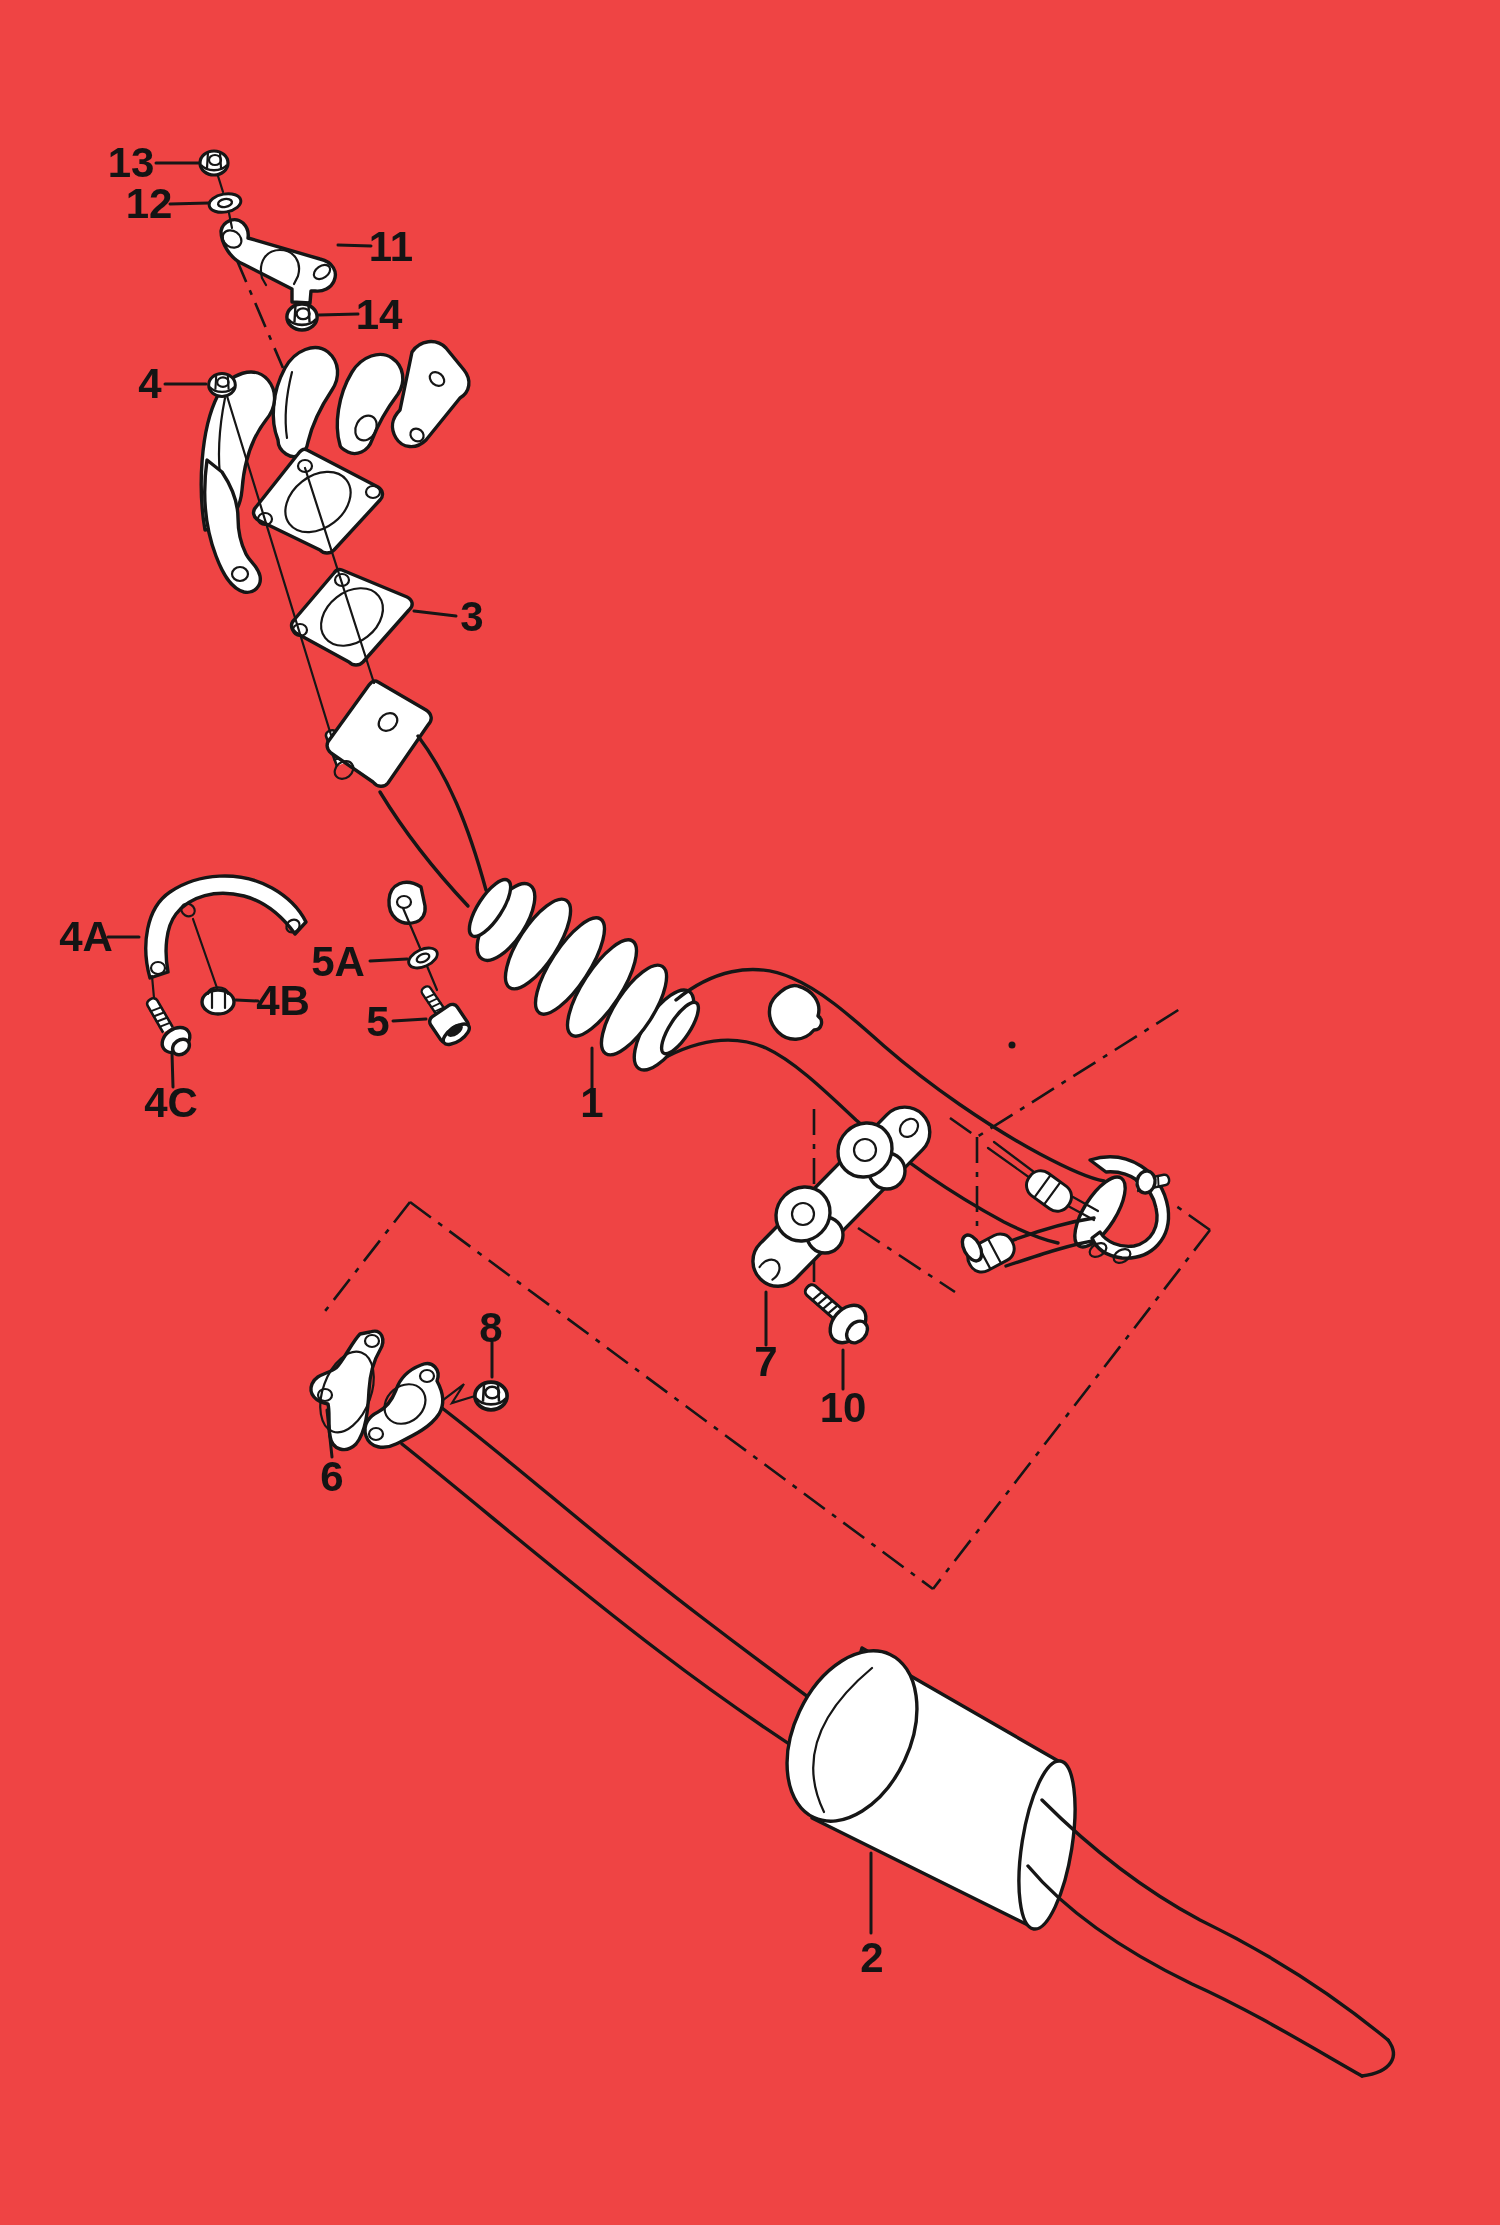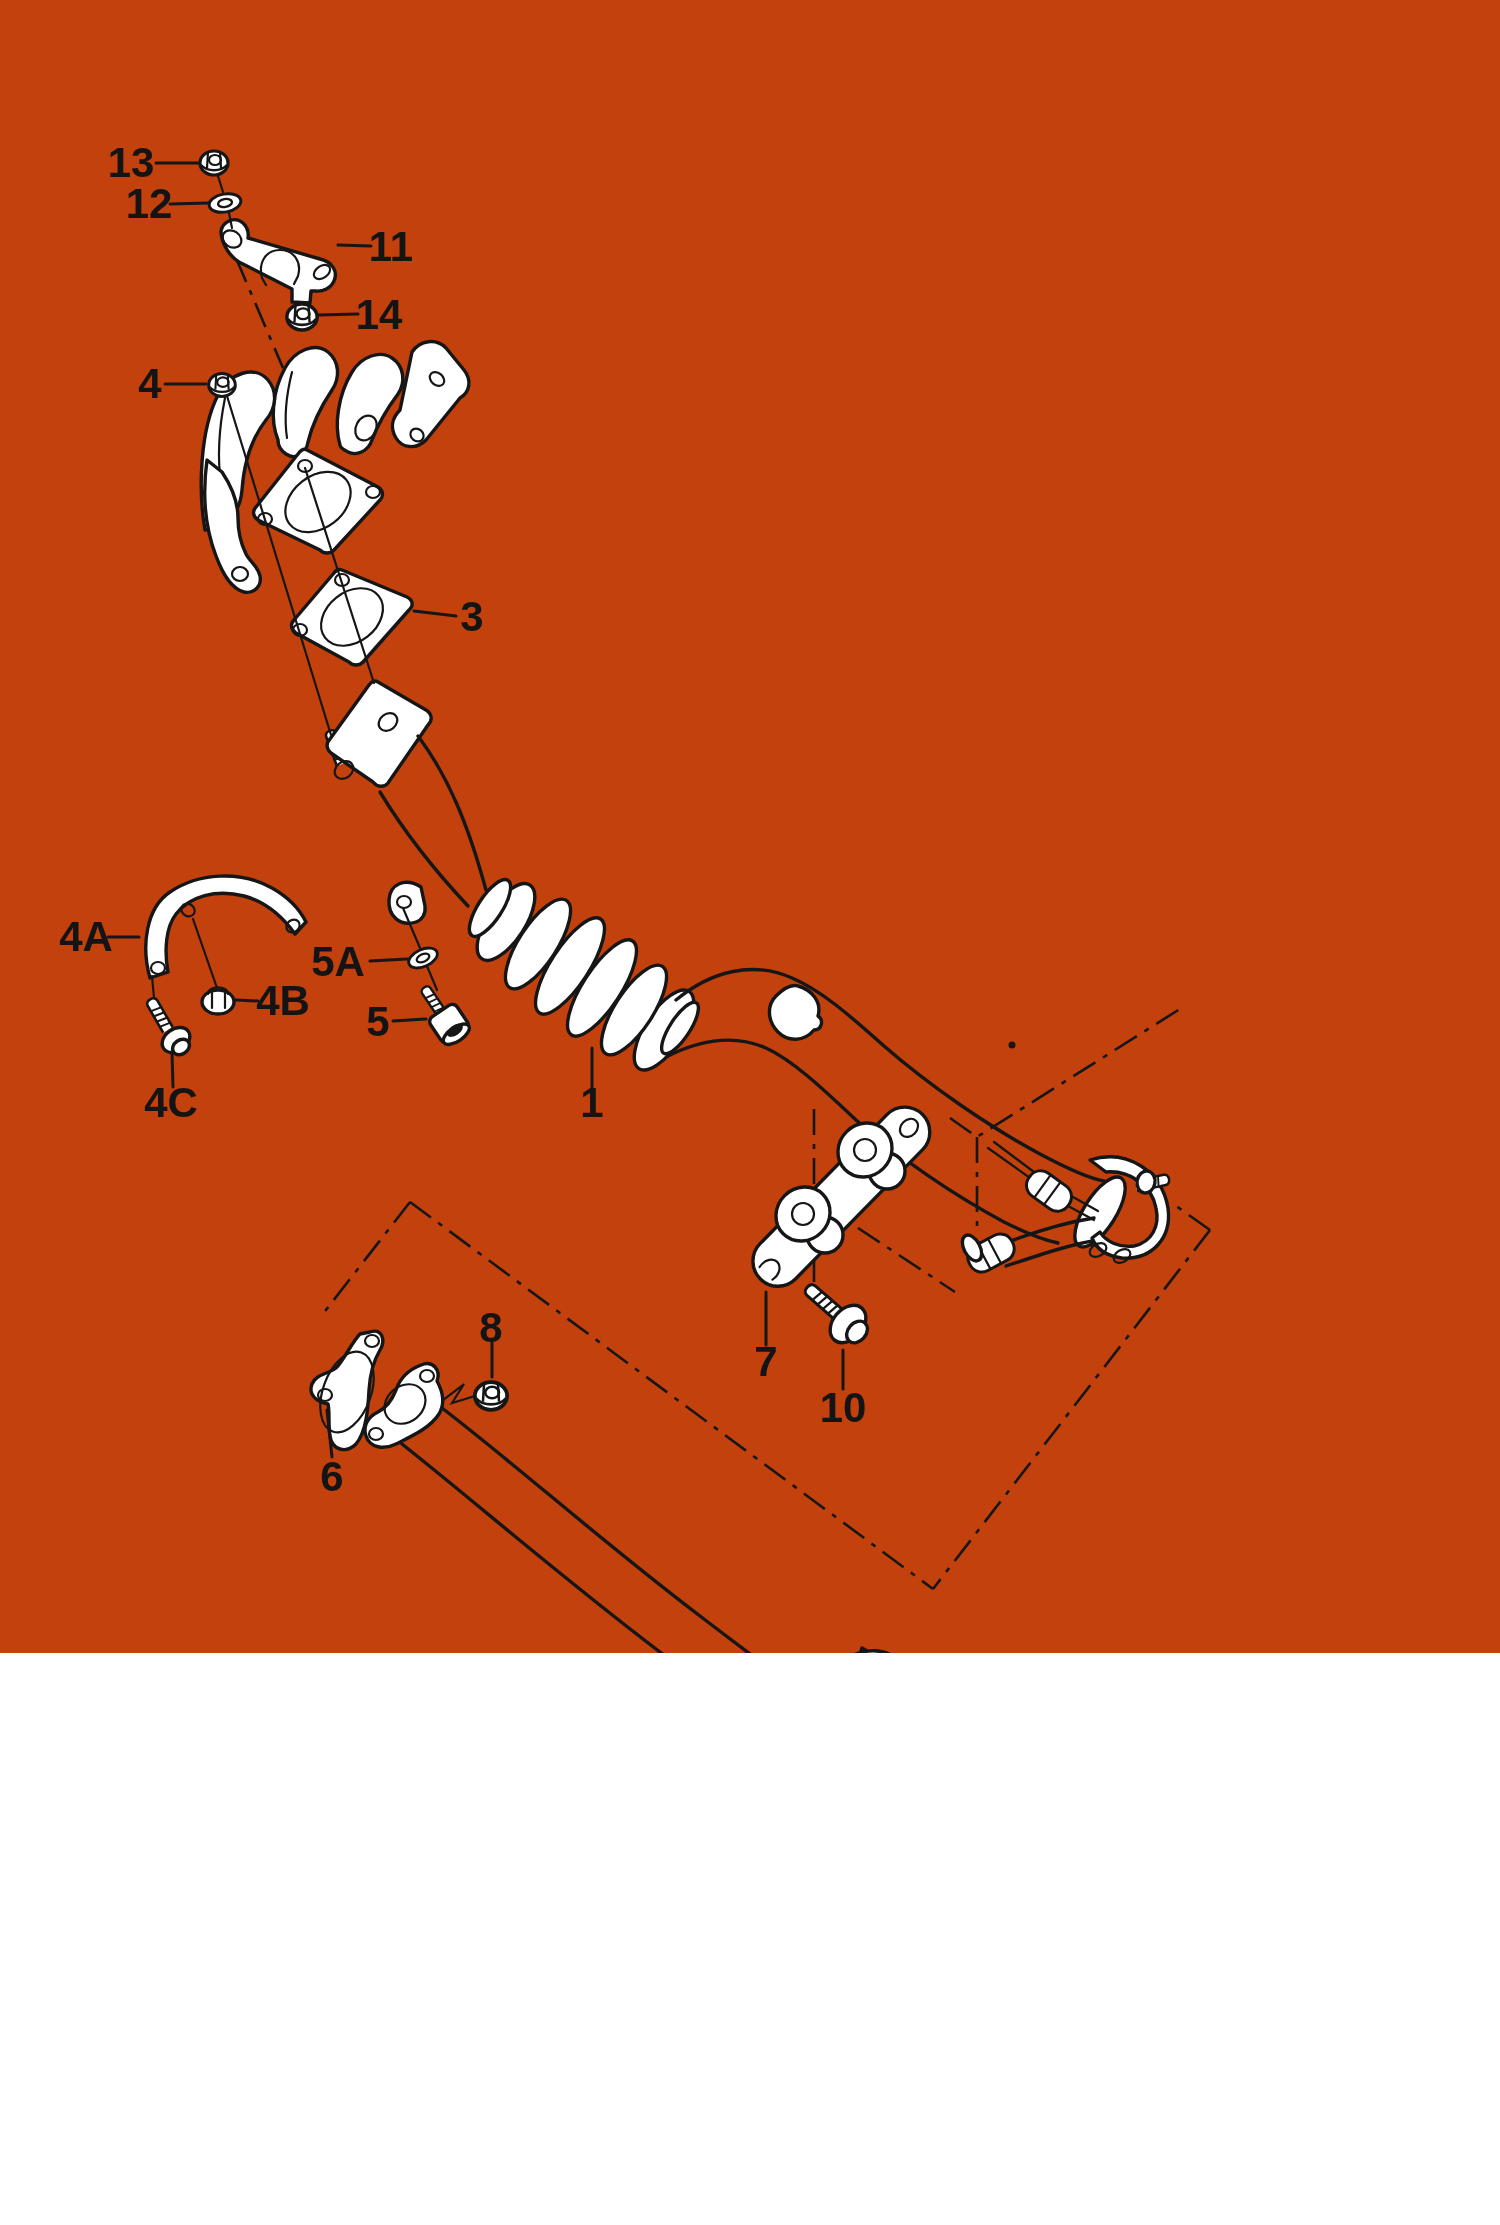--- a/index.html
+++ b/index.html
@@ -1,16 +1,16 @@
 <!DOCTYPE html>
 <html><head>
 <meta charset="utf-8">
 <style>
   html,body{margin:0;padding:0;background:#fff;}
-  .stage{position:relative;width:1500px;height:1653px;background:#c2410c;overflow:hidden;
+  .stage{position:relative;width:1500px;height:2225px;background:#ef4444;overflow:hidden;
          font-family:"Liberation Sans",sans-serif;}
   svg{position:absolute;left:0;top:0;}
   
   .ln  {stroke:#161616;stroke-width:3.4;fill:none;stroke-linecap:round;stroke-linejoin:round;}
   .lnw {stroke:#161616;stroke-width:3.4;fill:#ffffff;stroke-linecap:round;stroke-linejoin:round;}
   .th  {stroke:#161616;stroke-width:2.2;fill:none;stroke-linecap:round;}
   .dash{stroke:#161616;stroke-width:2.6;fill:none;stroke-dasharray:26 9 5 9;stroke-linecap:butt;}
   .ink {fill:#161616;stroke:none;}
   .callout{font:700 42px "Liberation Sans",sans-serif;fill:#141414;text-anchor:middle;}
   .leader{stroke:#161616;stroke-width:3;fill:none;stroke-linecap:round;}

